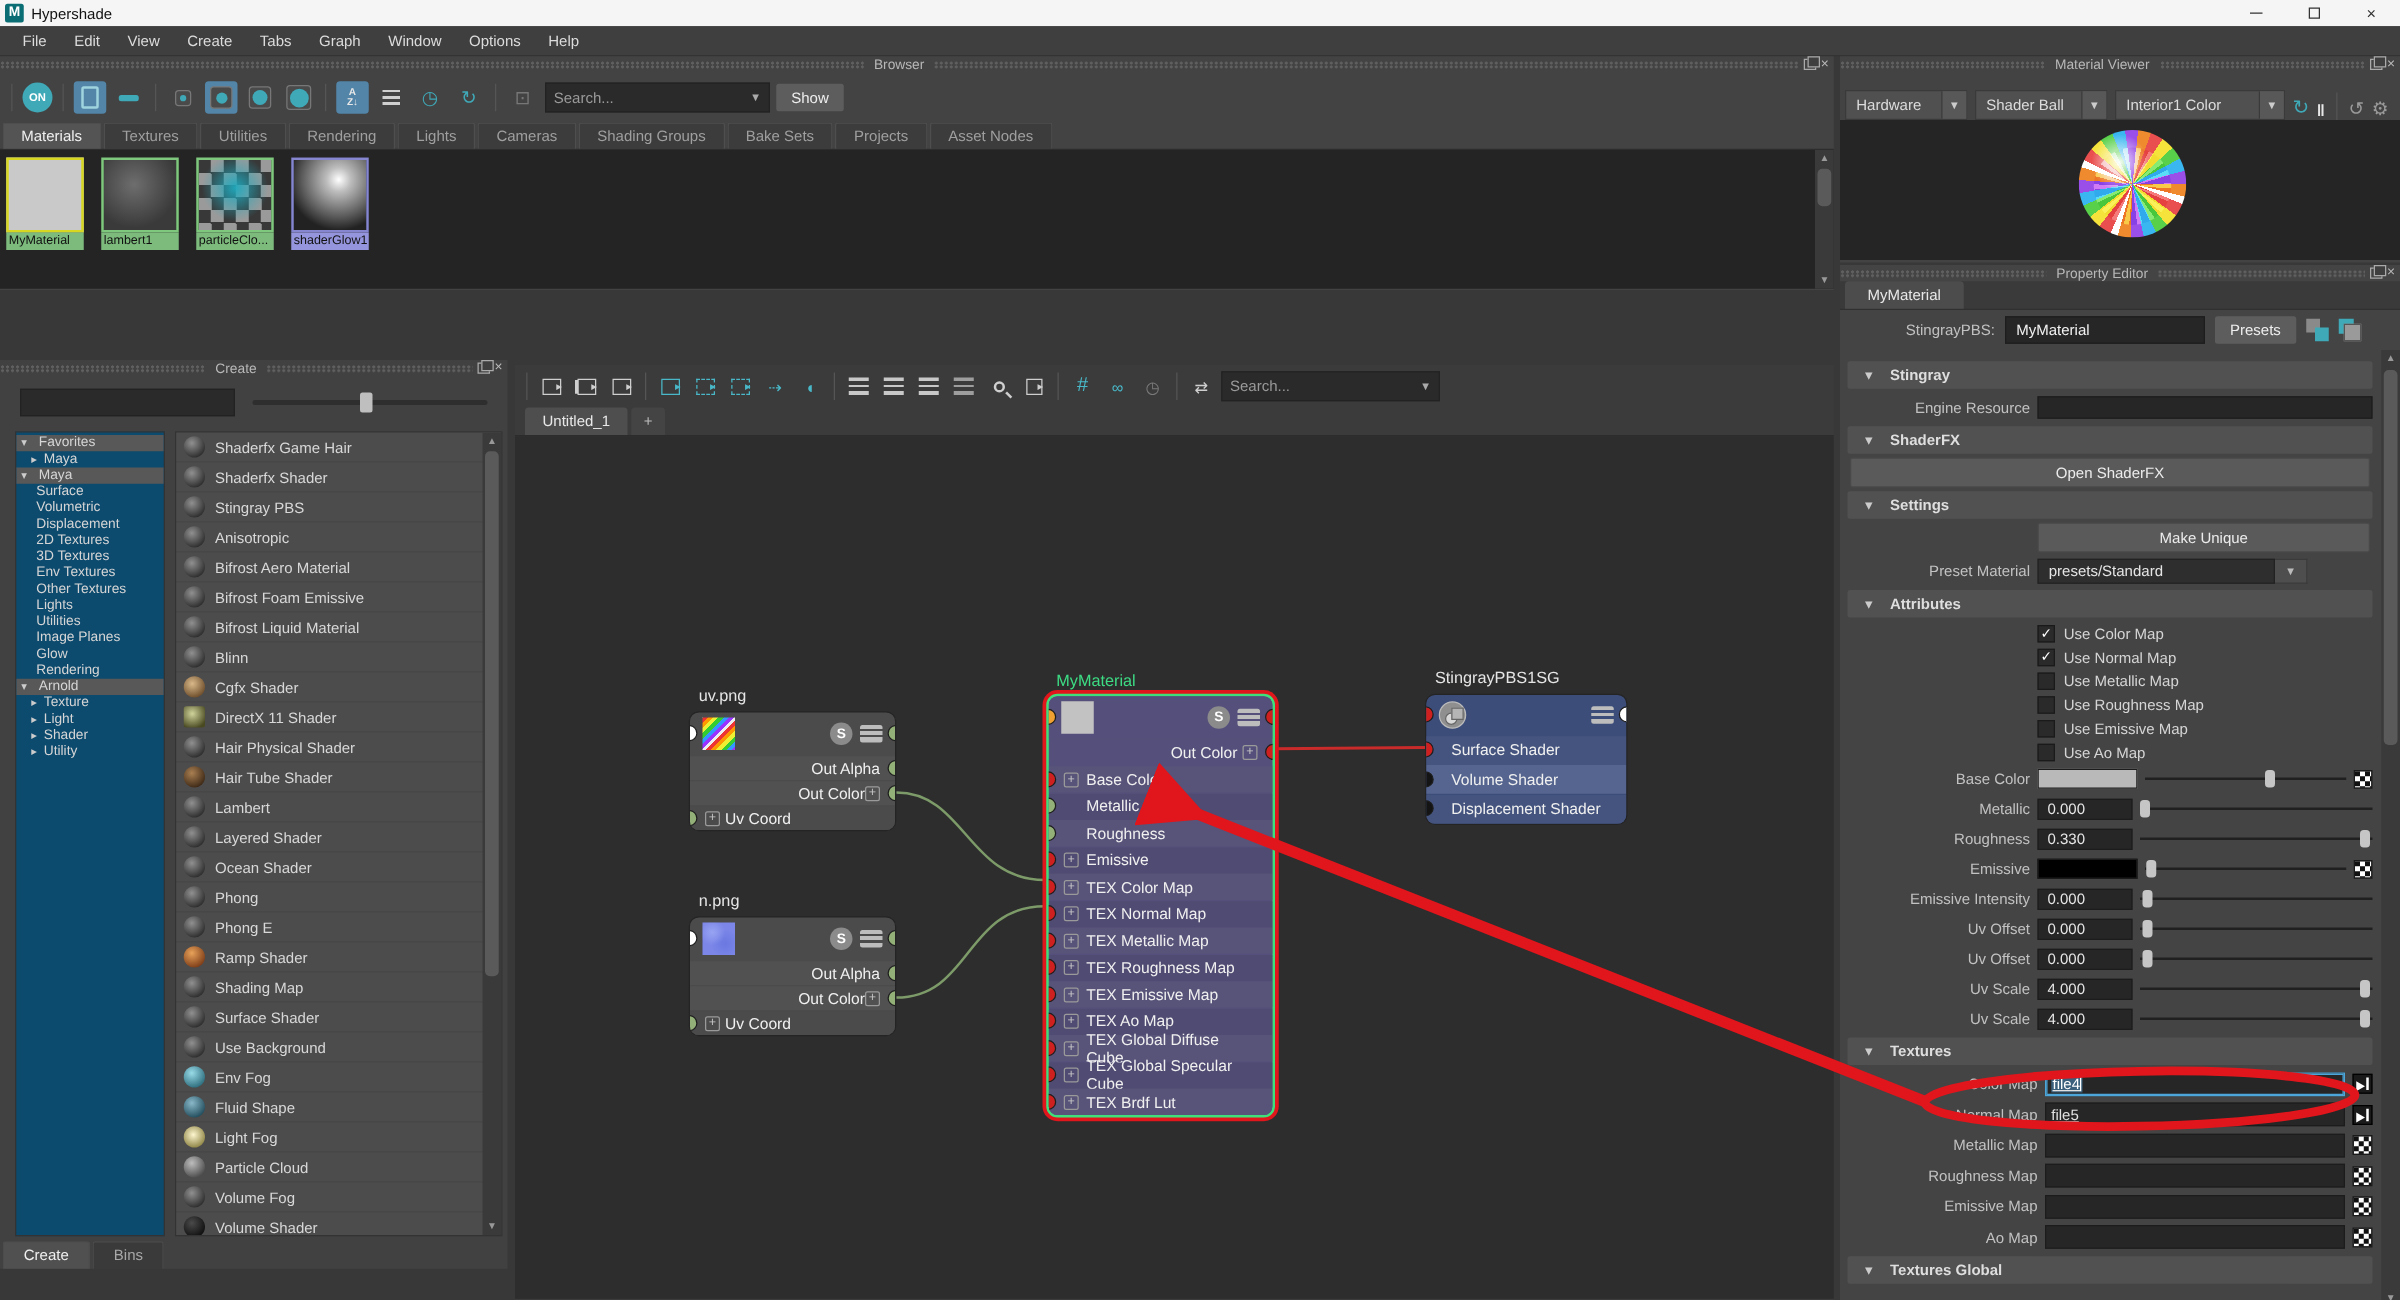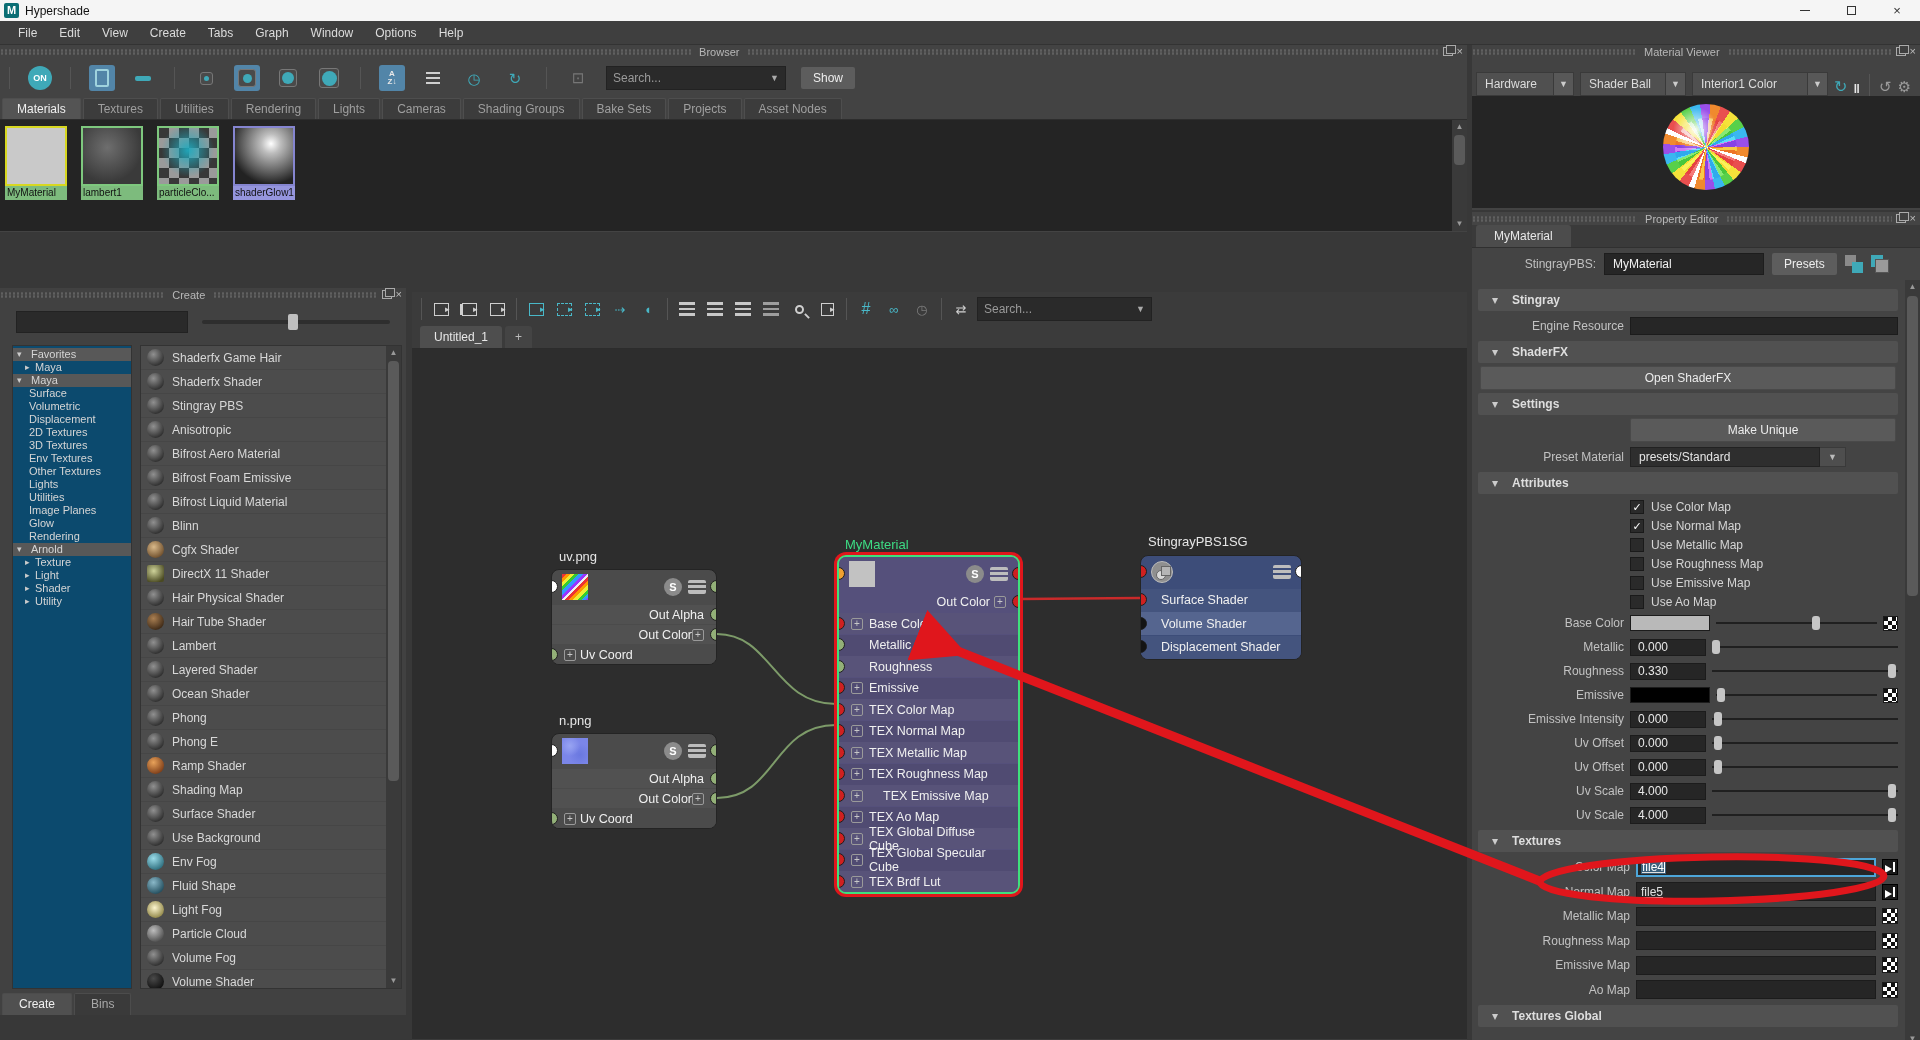--- a/index.html
+++ b/index.html
@@ -21,21 +21,21 @@
   
   .panel-head{height:13px;display:flex;align-items:center;color:#b8b8b8;font-size:11px;}
   .dots{flex:1;height:6px;background:radial-gradient(circle 1px,#606060 1px,transparent 1.4px) 0 0/4px 3px repeat;}
   .panel-title{padding:0 8px;white-space:nowrap;}
   .head-icons{display:flex;gap:4px;padding:0 4px;}
   .ic-float{width:10px;height:9px;border:1px solid #aaa;position:relative;}
   .ic-float::after{content:'';position:absolute;left:2px;top:-3px;width:8px;height:7px;border:1px solid #aaa;background:#3f3f3f;}
   .ic-close{color:#bbb;font-size:11px;line-height:9px;}
   
   #browser{left:0;top:45px;width:1467px;height:187px;background:#434343;}
-  #browser-toolbar{display:flex;align-items:center;height:40px;padding:0 6px;gap:15px;}
+  #browser-toolbar{display:flex;align-items:center;height:40px;padding:0 6px;gap:5px;}
   .tsep{width:1px;height:22px;background:#555;margin:0 3px;}
   .tbtn{width:26px;height:26px;border-radius:3px;display:flex;align-items:center;justify-content:center;}
   .tbtn.active{background:#5285a8;}
   #on-btn{width:24px;height:24px;border-radius:50%;background:#3fa9b8;color:#fff;font-size:9px;font-weight:bold;display:flex;align-items:center;justify-content:center;}
   .g-swatch{width:14px;height:18px;border:2px solid #9fd3de;border-radius:2px;}
   .g-dash{width:16px;height:5px;background:#3fa9b8;border-radius:2px;}
   .g-dot{border-radius:3px;border:1px solid #777;background:#4a4a4a;display:flex;align-items:center;justify-content:center;}
   .g-dot i{display:block;background:#3fa9b8;border-radius:50%;}
   .g-az{color:#e8e8e8;font-size:8px;font-weight:bold;line-height:8px;text-align:center;}
   .g-bars{width:14px;height:12px;background:linear-gradient(#cfcfcf 0 2px,transparent 2px 5px,#cfcfcf 5px 7px,transparent 7px 10px,#cfcfcf 10px 12px);}
@@ -744,21 +744,21 @@
 
             <div class="nrow">
               <span class="port pl red"></span>
               <span class="plusbox pb plus">+</span>
               <span style="margin-left:6px">TEX Roughness Map</span>
             </div>
 
             <div class="nrow">
               <span class="port pl red"></span>
               <span class="plusbox pb plus">+</span>
-              <span style="margin-left:20px">TEX Emissive Map</span>
+              <span style="margin-left:6px">TEX Emissive Map</span>
             </div>
 
             <div class="nrow">
               <span class="port pl red"></span>
               <span class="plusbox pb plus">+</span>
               <span style="margin-left:6px">TEX Ao Map</span>
             </div>
 
             <div class="nrow">
               <span class="port pl red"></span>

